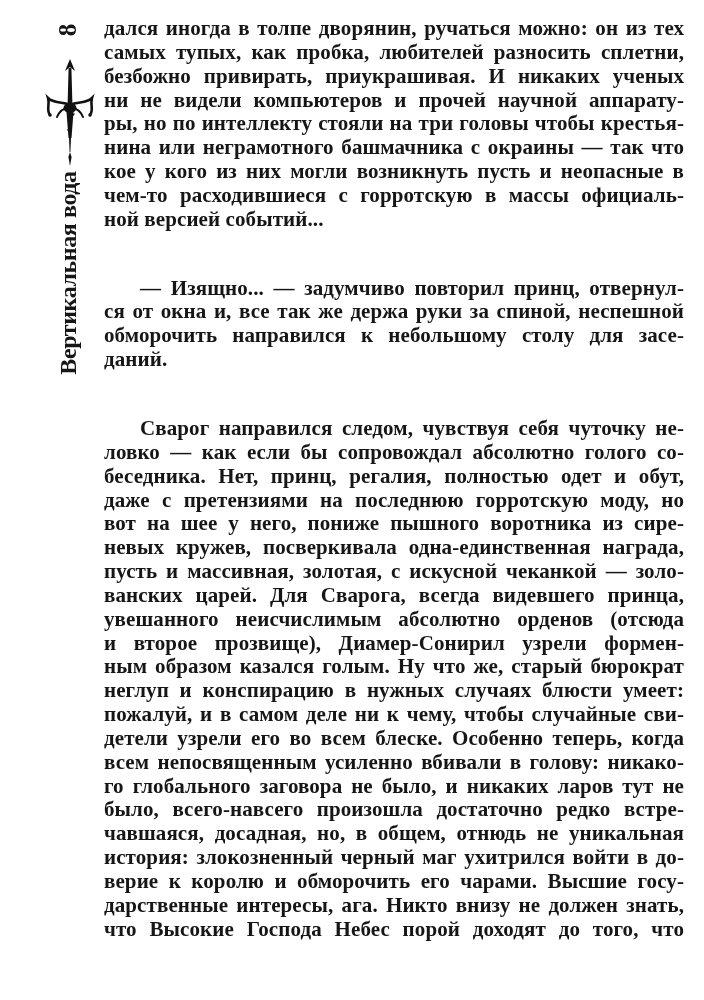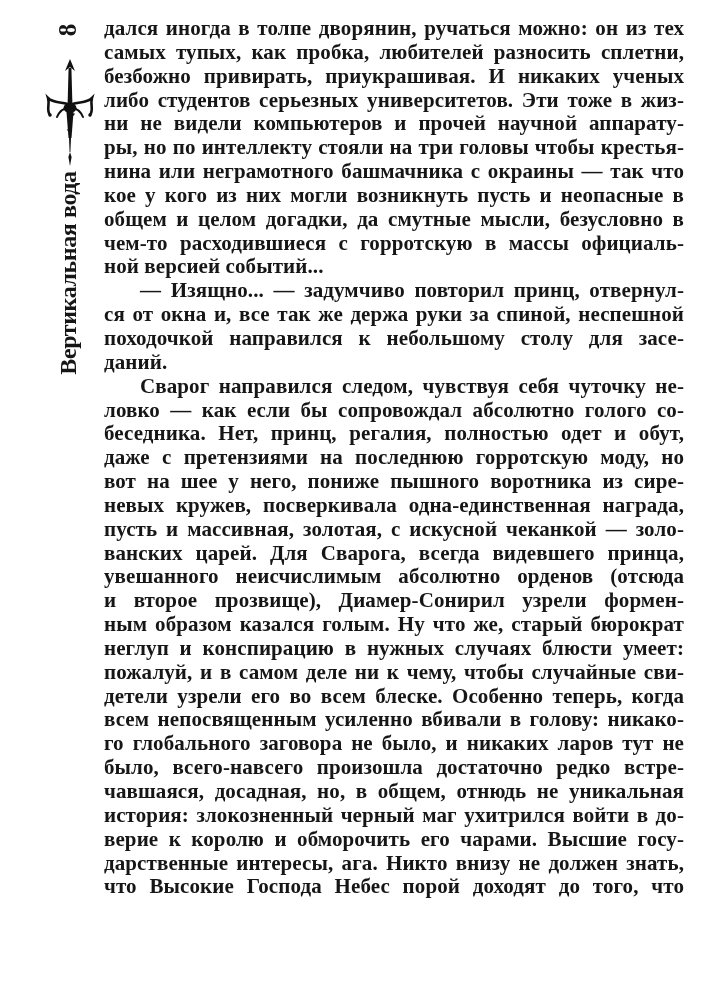--- a/index.html
+++ b/index.html
@@ -58,20 +58,21 @@
     line-height: 23.85px;
     height: 23.85px;
     text-align: justify;
     text-align-last: justify;
     white-space: normal;
     letter-spacing: 0.1px;
     font-weight: bold;
   }
   .line.indent {
     text-indent: 36px;
+    margin-top: 45px;
   }
   .line.para-end {
     text-align: center;
     text-align-last: left;
   }
 </style>
 </head>
 <body>
 
 <div class="book-page">
@@ -104,33 +105,31 @@
     </svg>
   </div>
 
   <div class="running-title">Вертикальная вода</div>
 
   <div class="text-block" id="text-block">
       <div>
         <div class="line">дался иногда в толпе дворянин, ручаться можно: он из тех</div>
         <div class="line">самых тупых, как пробка, любителей разносить сплетни,</div>
         <div class="line">безбожно привирать, приукрашивая. И никаких ученых</div>
-        <div class="line">либо студентов серьезных университетов. Эти тоже в жиз-</div>
         <div class="line">ни не видели компьютеров и прочей научной аппарату-</div>
         <div class="line">ры, но по интеллекту стояли на три головы чтобы крестья-</div>
         <div class="line">нина или неграмотного башмачника с окраины — так что</div>
         <div class="line">кое у кого из них могли возникнуть пусть и неопасные в</div>
-        <div class="line">общем и целом догадки, да смутные мысли, безусловно в</div>
         <div class="line">чем-то расходившиеся с горротскую в массы официаль-</div>
         <div class="line para-end">ной версией событий...</div>
       </div>
       <div>
         <div class="line indent">— Изящно... — задумчиво повторил принц, отвернул-</div>
         <div class="line">ся от окна и, все так же держа руки за спиной, неспешной</div>
-        <div class="line">походочкой направился к небольшому столу для засе-</div>
+        <div class="line">обморочить направился к небольшому столу для засе-</div>
         <div class="line para-end">даний.</div>
       </div>
       <div>
         <div class="line indent">Сварог направился следом, чувствуя себя чуточку не-</div>
         <div class="line">ловко — как если бы сопровождал абсолютно голого со-</div>
         <div class="line">беседника. Нет, принц, регалия, полностью одет и обут,</div>
         <div class="line">даже с претензиями на последнюю горротскую моду, но</div>
         <div class="line">вот на шее у него, пониже пышного воротника из сире-</div>
         <div class="line">невых кружев, посверкивала одна-единственная награда,</div>
         <div class="line">пусть и массивная, золотая, с искусной чеканкой — золо-</div>

